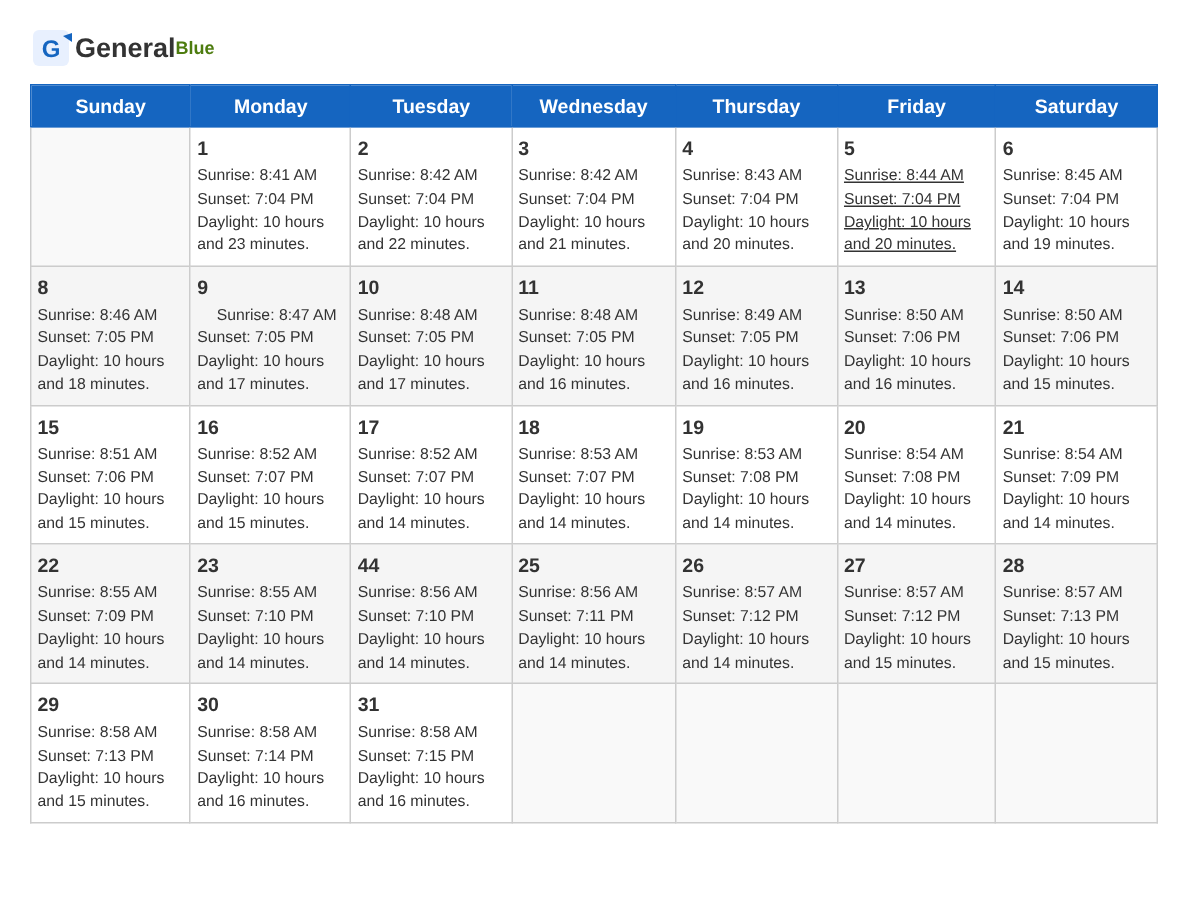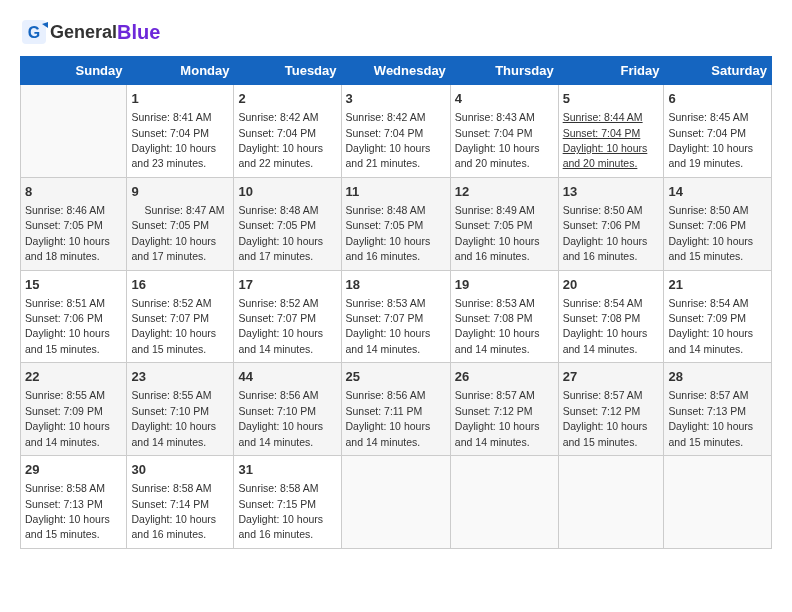--- a/index.html
+++ b/index.html
@@ -41,21 +41,21 @@
     }
     table {
       width: 100%;
       border-collapse: collapse;
       font-size: 11px;
     }
     thead tr th {
       background-color: #1565c0;
       color: #fff;
       padding: 6px 4px;
-      text-align: right;
+      text-align: center;
       font-size: 13px;
       font-weight: bold;
       border: 1px solid #1565c0;
     }
     tbody tr td {
       vertical-align: top;
       padding: 5px 4px;
       border: 1px solid #ccc;
       width: 113px;
       min-height: 80px;
@@ -85,21 +85,21 @@
 <body>
 
 <div class="header-section">
   <div class="logo">
     <svg class="logo-icon" viewBox="0 0 28 28" xmlns="http://www.w3.org/2000/svg">
       <rect x="2" y="2" width="24" height="24" rx="4" fill="#e8f0fe"></rect>
       <text x="14" y="20" text-anchor="middle" font-size="16" fill="#1565c0" font-weight="bold">G</text>
       <polygon points="22,6 28,10 28,4" fill="#1565c0"></polygon>
     </svg>
     <span style="font-size:18px;font-weight:bold;color:#333;">General</span>
-    <span style="font-size:20px;font-weight:bold;color:#6d28d9;">Blue</span>
+    <span style="font-size:12px;font-weight:bold;color:#4d7c0f;">Blue</span>
   </div>
   <div class="title-section">
     <div class="calendar-title"></div>
     <div class="calendar-subtitle"></div>
   </div>
 </div>
 
 <table>
   <thead>
     <tr>

